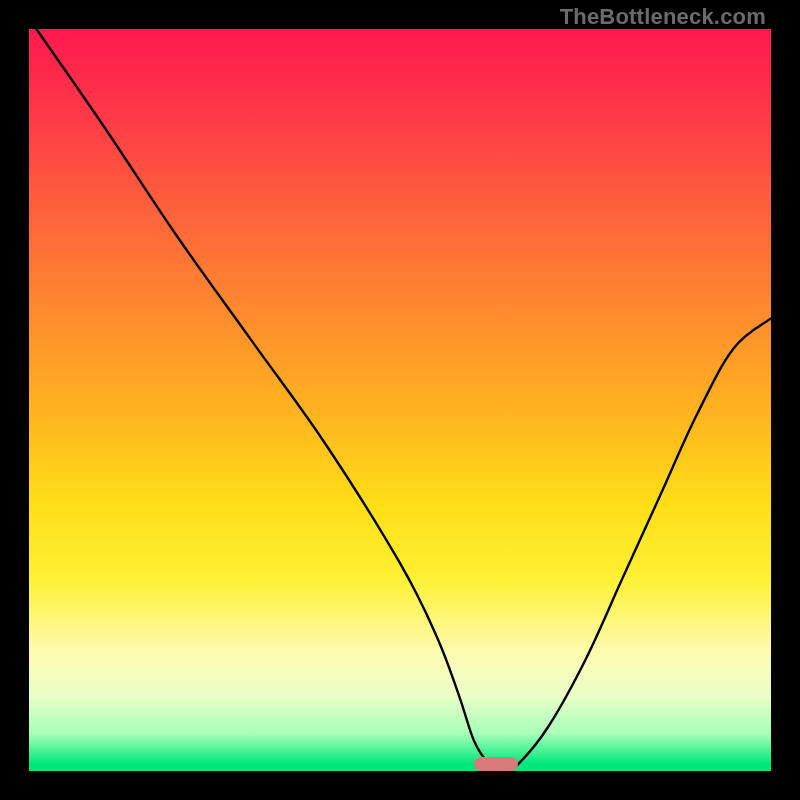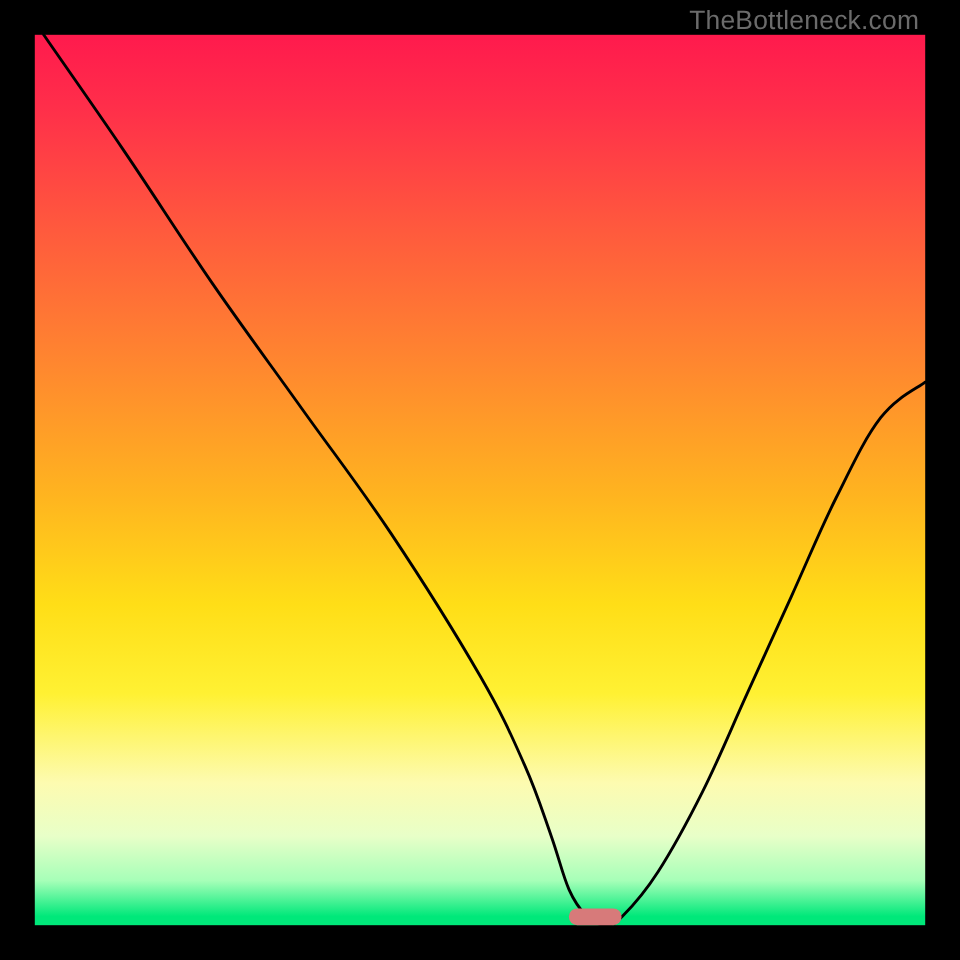--- a/index.html
+++ b/index.html
@@ -38,21 +38,21 @@
       #a6ffb8 95%,
       #00e87a 99%,
       #00e87a 100%
     );
   }
   .watermark {
     position: absolute;
     top: 4px;
     right: 34px;
     font-size: 22px;
-    font-weight: 400;
+    font-weight: 700;
     color: #6b6b6b;
     letter-spacing: 0.2px;
     user-select: none;
   }
   
   .marker {
     position: absolute;
     width: 44px;
     height: 14px;
     background: #d77a7a;

